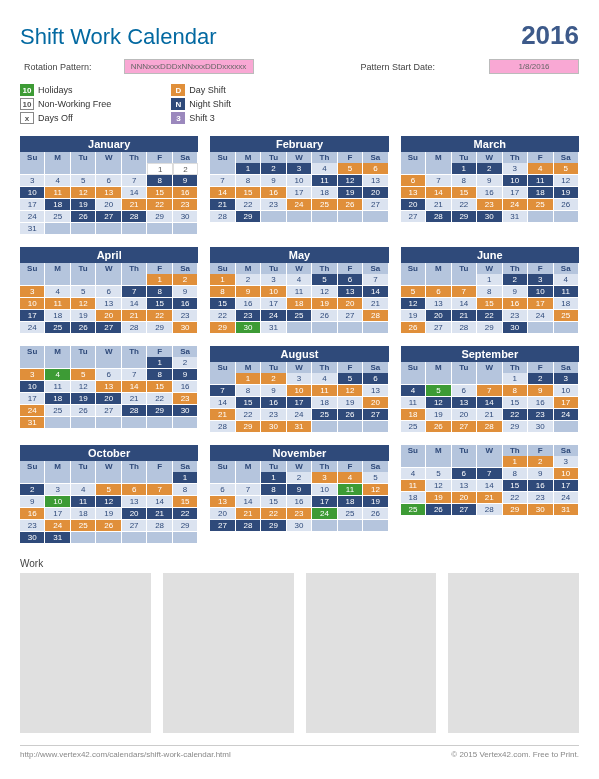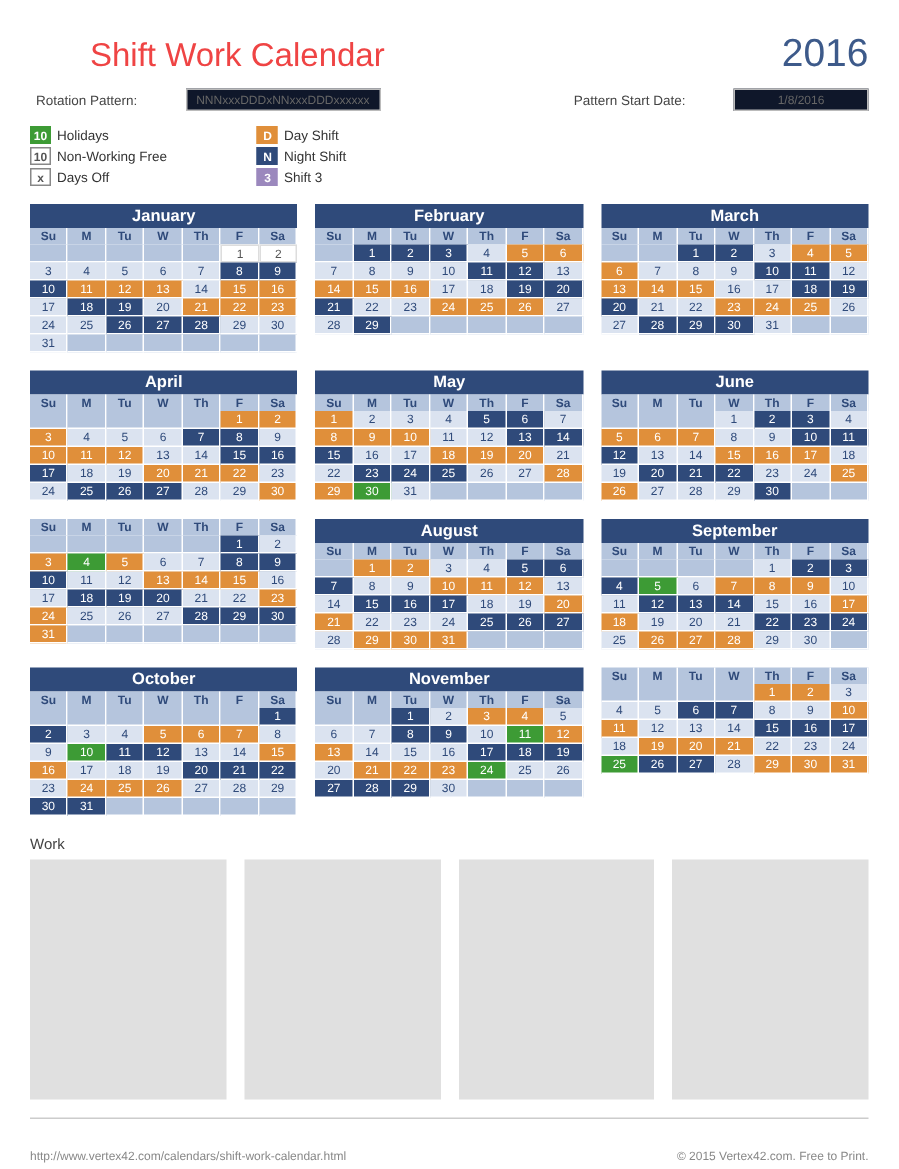--- a/index.html
+++ b/index.html
@@ -6,34 +6,34 @@
   body {
     margin: 0;
     padding: 20px;
     width: 599px;
     font-family: Arial, sans-serif;
     font-size: 9px;
     background: #fff;
     color: #333;
   }
   .title-row { display: flex; justify-content: space-between; align-items: baseline; margin-bottom: 8px; }
-  .title { font-size: 22px; color: #ef4444; font-weight: normal; margin-left: 40px; }
-  .year { font-size: 26px; color: #3d5a8a; font-weight: normal; }
+  .title { font-size: 22px; color: #0369a1; font-weight: normal; }
+  .year { font-size: 26px; color: #3d5a8a; font-weight: bold; }
   .controls-row { display: flex; gap: 28px; margin-bottom: 10px; font-size: 9px; align-items: center; }
   .ctrl-label { color: #444; font-size:9px; padding:2px 4px;}
   .ctrl-field {
-    background: #0f172a;
+    background: #f9a8d4;
     border: 1px solid #bbb;
     padding: 2px 6px;
     font-size: 8px;
     color: #666;
     min-width: 130px;
     text-align: center;
   }
-  .ctrl-field.date { min-width: 90px; }
+  .ctrl-field.date { min-width: 90px; margin-left: 22px; }
   .legend-row { display: flex; gap: 60px; margin-bottom: 12px; font-size: 9px; }
   .legend-col { display: flex; flex-direction: column; gap: 2px; }
   .legend-item { display: flex; align-items: center; gap: 4px; }
   .sw {
     width: 14px; height: 12px;
     display: inline-flex; align-items: center; justify-content: center;
     font-size: 8px; font-weight: bold;
     border: 1px solid #888;
   }
   .sw.holiday { background: #3d9b35; color: #fff; border-color:#3d9b35;}
@@ -76,21 +76,21 @@
   .cell.off { background: #fff; color: #555; border:1px solid #ddd;}
   .cell.nonwork { background: #dbe3f0; color: #2f4a7a; }
   .cell.night { background: #2f4a7a; color: #fff; }
   .cell.day { background: #e08f3a; color: #fff; }
   .cell.holiday { background: #3d9b35; color: #fff; }
 
   .notes-title { font-size: 10px; color: #444; margin-bottom: 4px; }
   .notes-row { display: grid; grid-template-columns: repeat(4, 1fr); gap: 12px; margin-bottom: 12px; }
   .note-box { background: #e0e0e0; height: 160px; }
 
-  .footer { display: flex; justify-content: space-between; font-size: 8px; color: #888; border-top:1px solid #ccc; padding-top:20px; margin-top:6px;}
+  .footer { display: flex; justify-content: space-between; font-size: 8px; color: #888; border-top:1px solid #ccc; padding-top:4px; margin-top:6px;}
 </style>
 </head>
 <body>
 
 <div class="title-row">
   <div class="title">Shift Work Calendar</div>
   <div class="year">2016</div>
 </div>
 
 <div class="controls-row">

